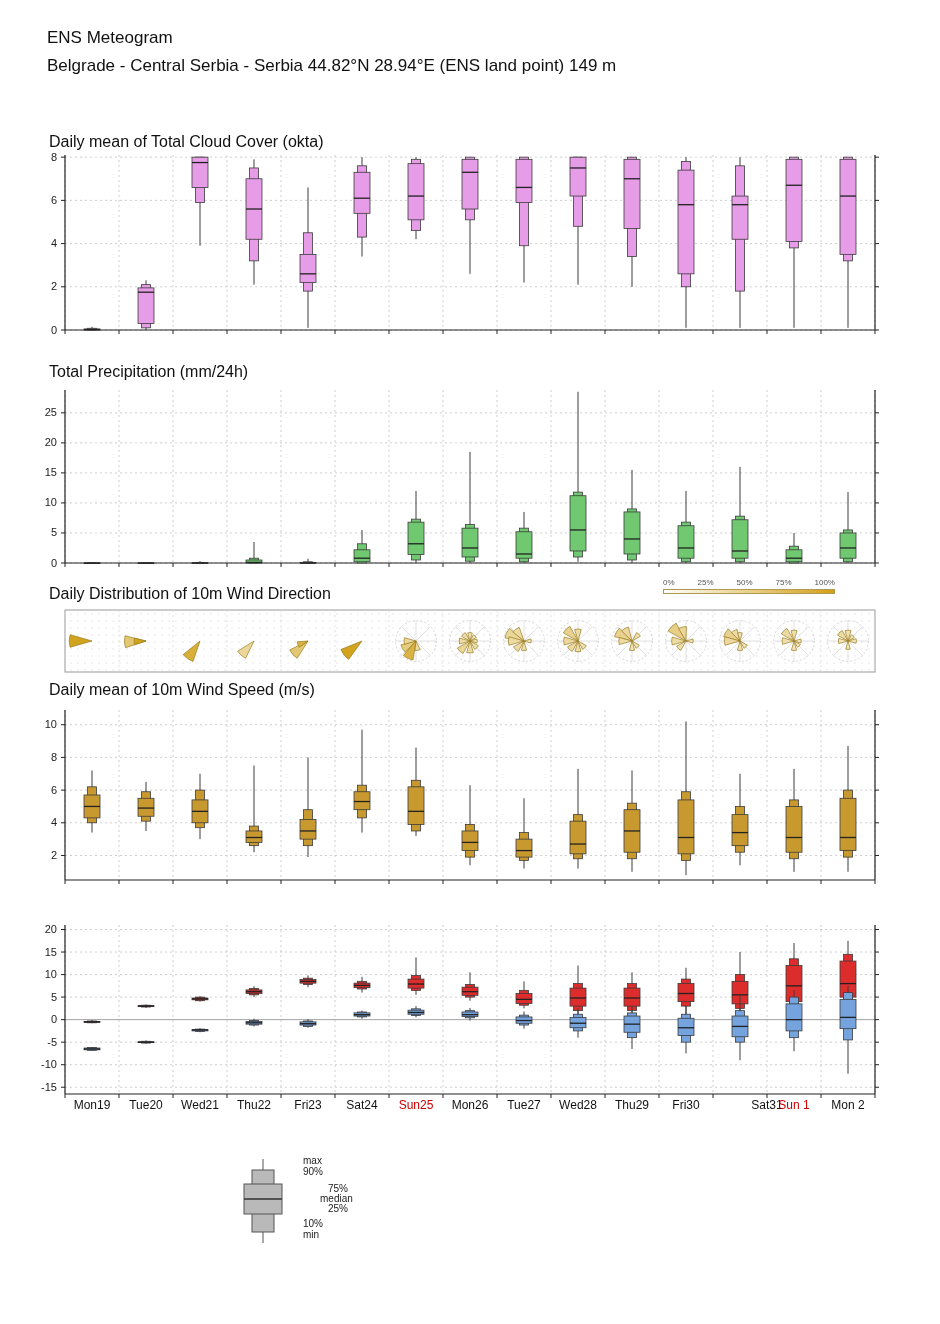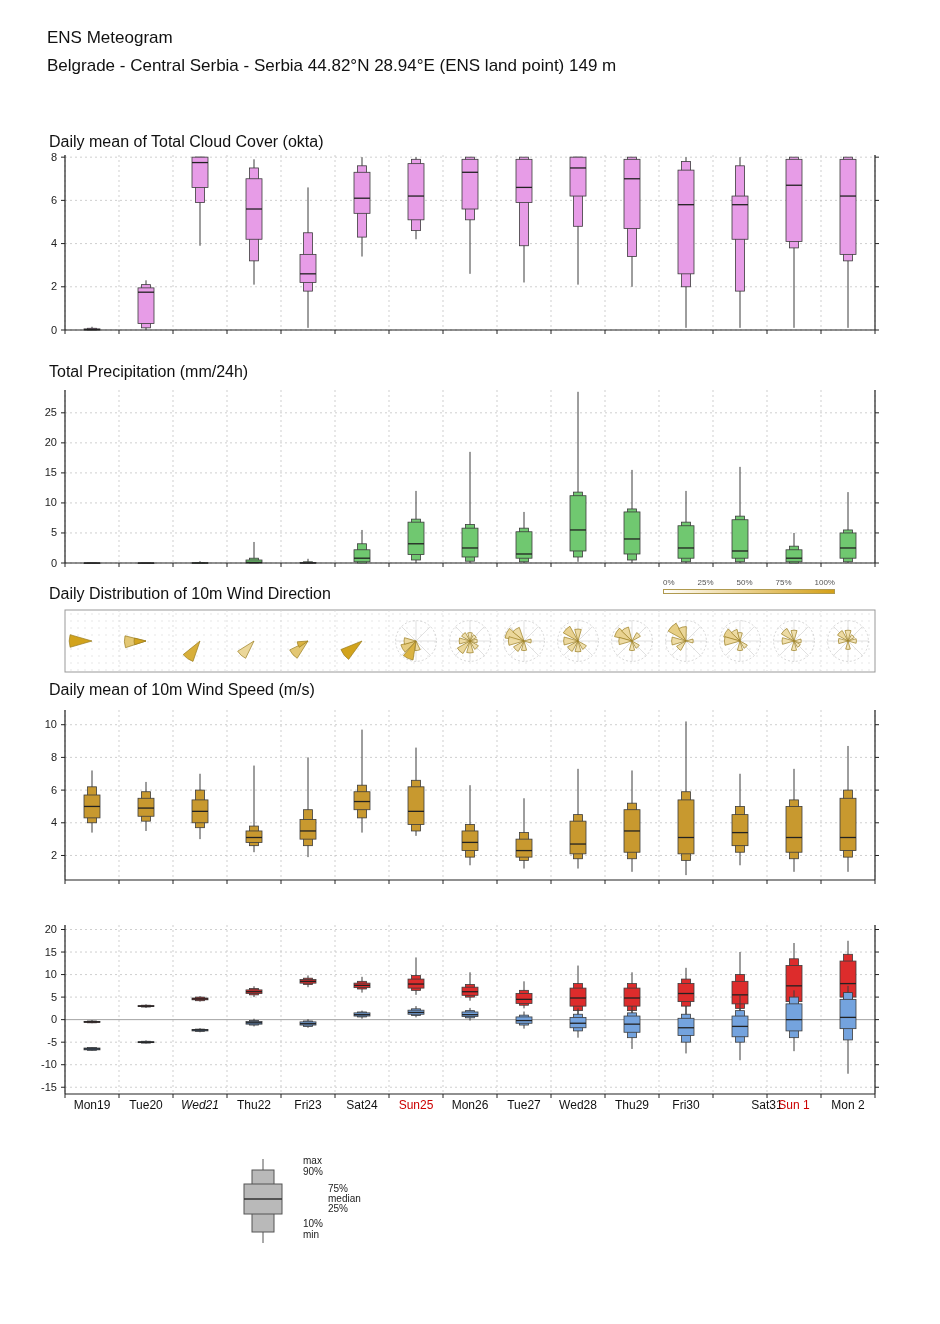--- a/index.html
+++ b/index.html
@@ -751,21 +751,21 @@
       <line x1="786" y1="104.64" x2="802" y2="104.64" stroke="#222" stroke-width="1.3"></line>
       <line x1="848" y1="70.84" x2="848" y2="158.72" stroke="#3c3c3c" stroke-width="1"></line>
       <rect x="843.5" y="77.60000000000001" width="9" height="47.31999999999999" fill="#74A3DE" stroke="#3c3c3c" stroke-width="0.8"></rect>
       <rect x="840" y="84.35999999999999" width="16" height="29.29333333333335" fill="#74A3DE" stroke="#3c3c3c" stroke-width="0.8"></rect>
       <line x1="840" y1="102.38666666666667" x2="856" y2="102.38666666666667" stroke="#222" stroke-width="1.3"></line>
     </svg>
 
   <div id="xlabels" class="xrow" style="position:absolute;top:1098px;left:0;width:940px;height:16px">
       <span style="left: 65px;">Mon19</span>
       <span style="left: 119px;">Tue20</span>
-      <span style="left: 173px; font-style: italic;">Wed21</span>
+      <span style="left: 173px;">Wed21</span>
       <span style="left: 227px;">Thu22</span>
       <span style="left: 281px;">Fri23</span>
       <span style="left: 335px;">Sat24</span>
       <span class="red" style="left: 389px;">Sun25</span>
       <span style="left: 443px;">Mon26</span>
       <span style="left: 497px;">Tue27</span>
       <span style="left: 551px;">Wed28</span>
       <span style="left: 605px;">Thu29</span>
       <span style="left: 659px;">Fri30</span>
       <span style="left: 740px;">Sat31</span>
@@ -775,18 +775,18 @@
 
   <svg id="svg-legend" class="chart" style="top:1153px;left:225px" width="80" height="98">
       <line x1="38" y1="6" x2="38" y2="90" stroke="#555" stroke-width="1"></line>
       <rect x="27" y="17" width="22" height="62" fill="#b9b9b9" stroke="#555" stroke-width="1"></rect>
       <rect x="19" y="31" width="38" height="30" fill="#b9b9b9" stroke="#555" stroke-width="1"></rect>
       <line x1="19" y1="46" x2="57" y2="46" stroke="#333" stroke-width="1.3"></line>
     </svg>
   <div class="bl" style="left:303px;top:1155px">max</div>
   <div class="bl" style="left:303px;top:1166px">90%</div>
   <div class="bl" style="left:328px;top:1183px">75%</div>
-  <div class="bl" style="left:328px;top:1193px">median</div>
+  <div class="bl" style="left:320px;top:1193px">median</div>
   <div class="bl" style="left:328px;top:1203px">25%</div>
   <div class="bl" style="left:303px;top:1218px">10%</div>
   <div class="bl" style="left:303px;top:1229px">min</div>
 
 </div>
 
 </body></html>

